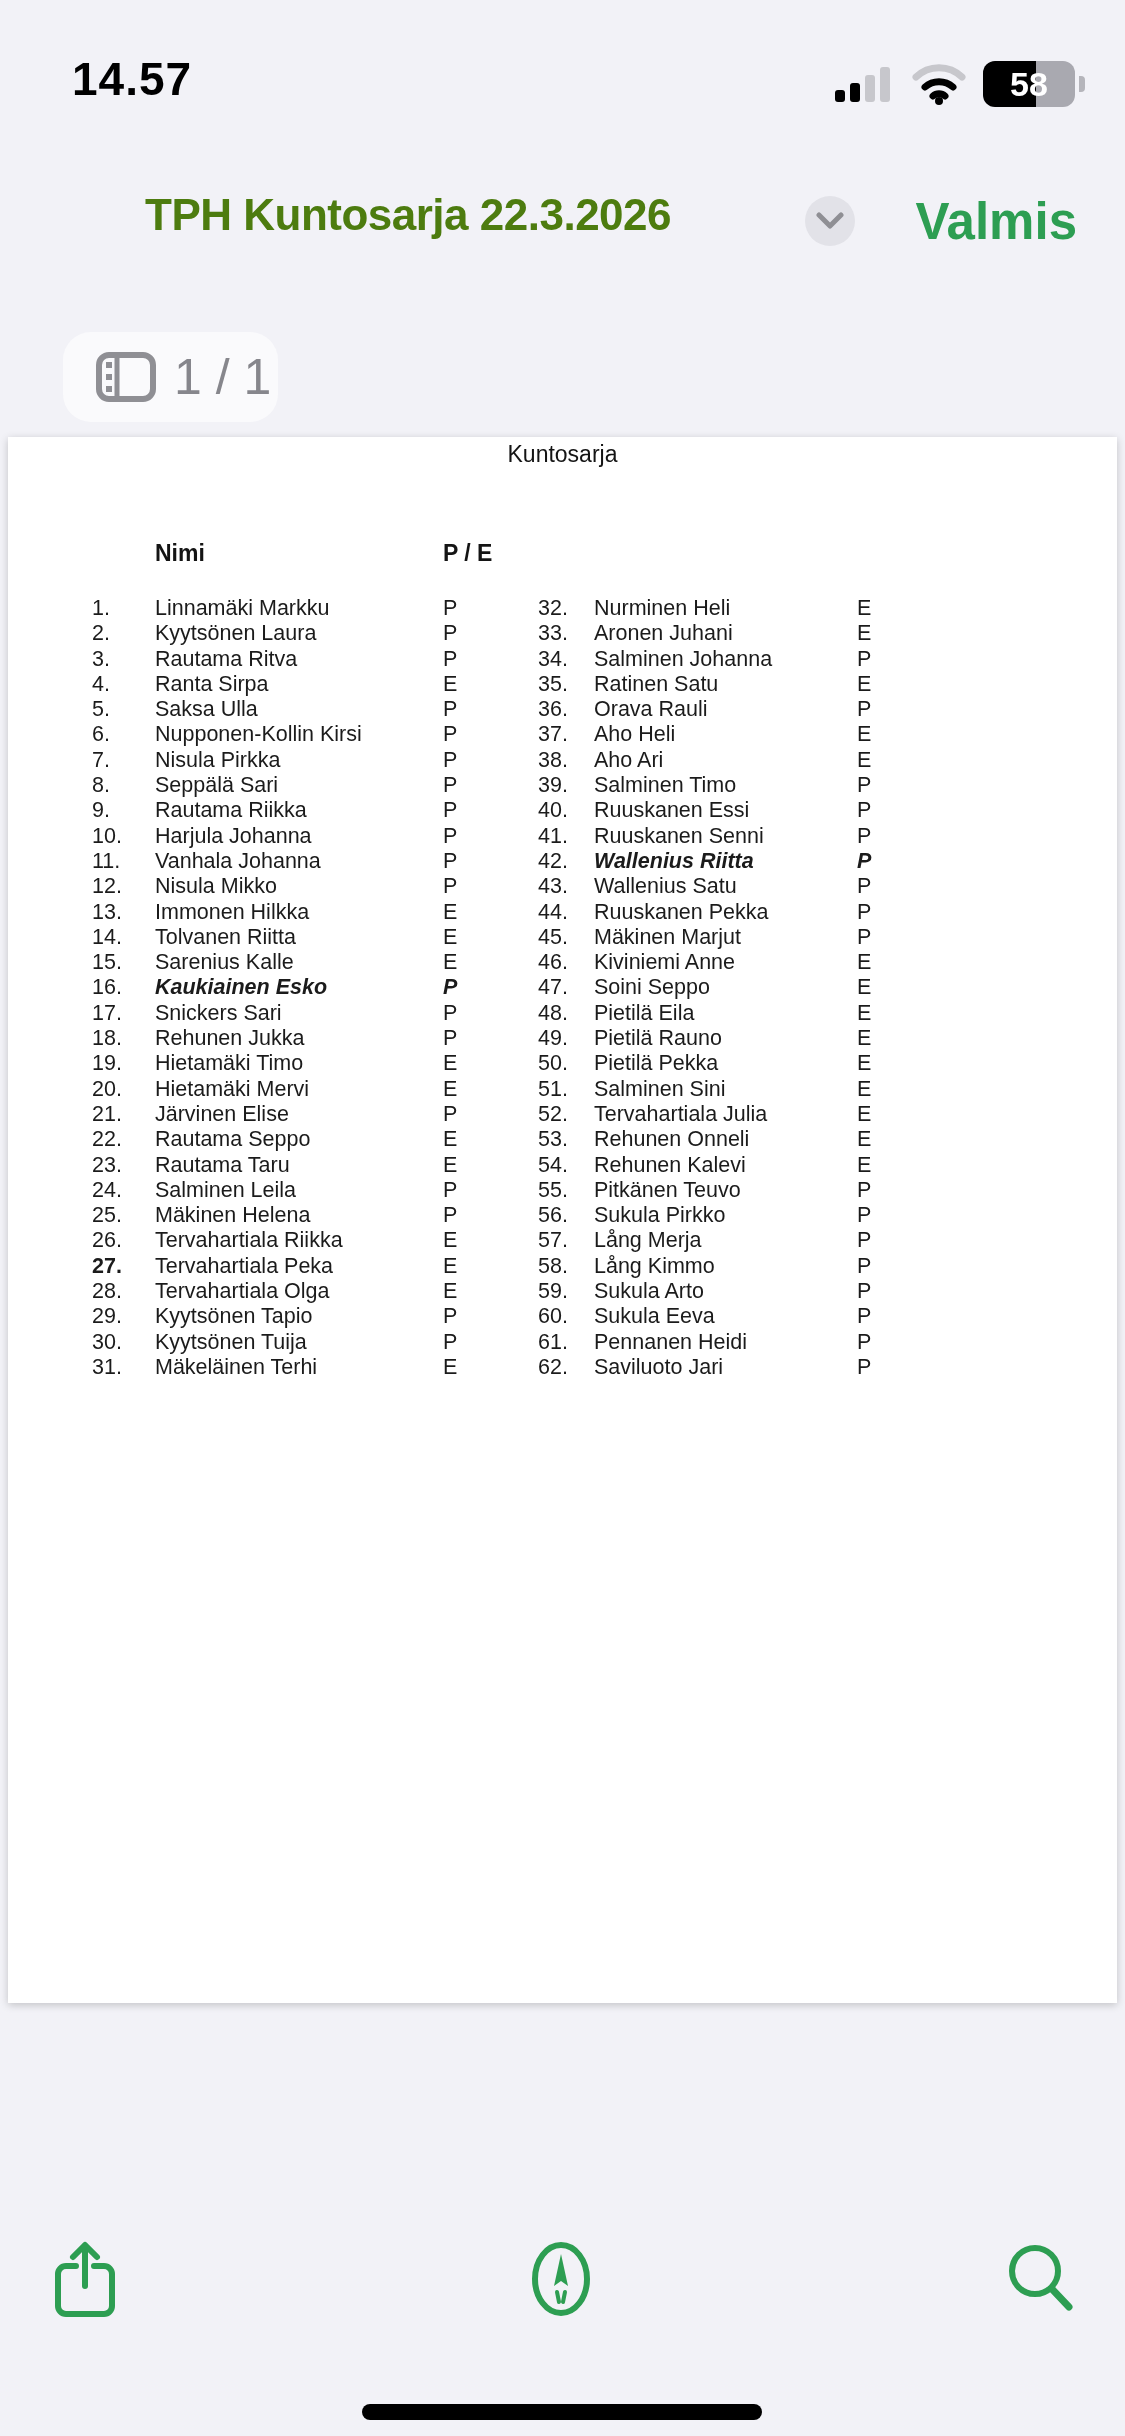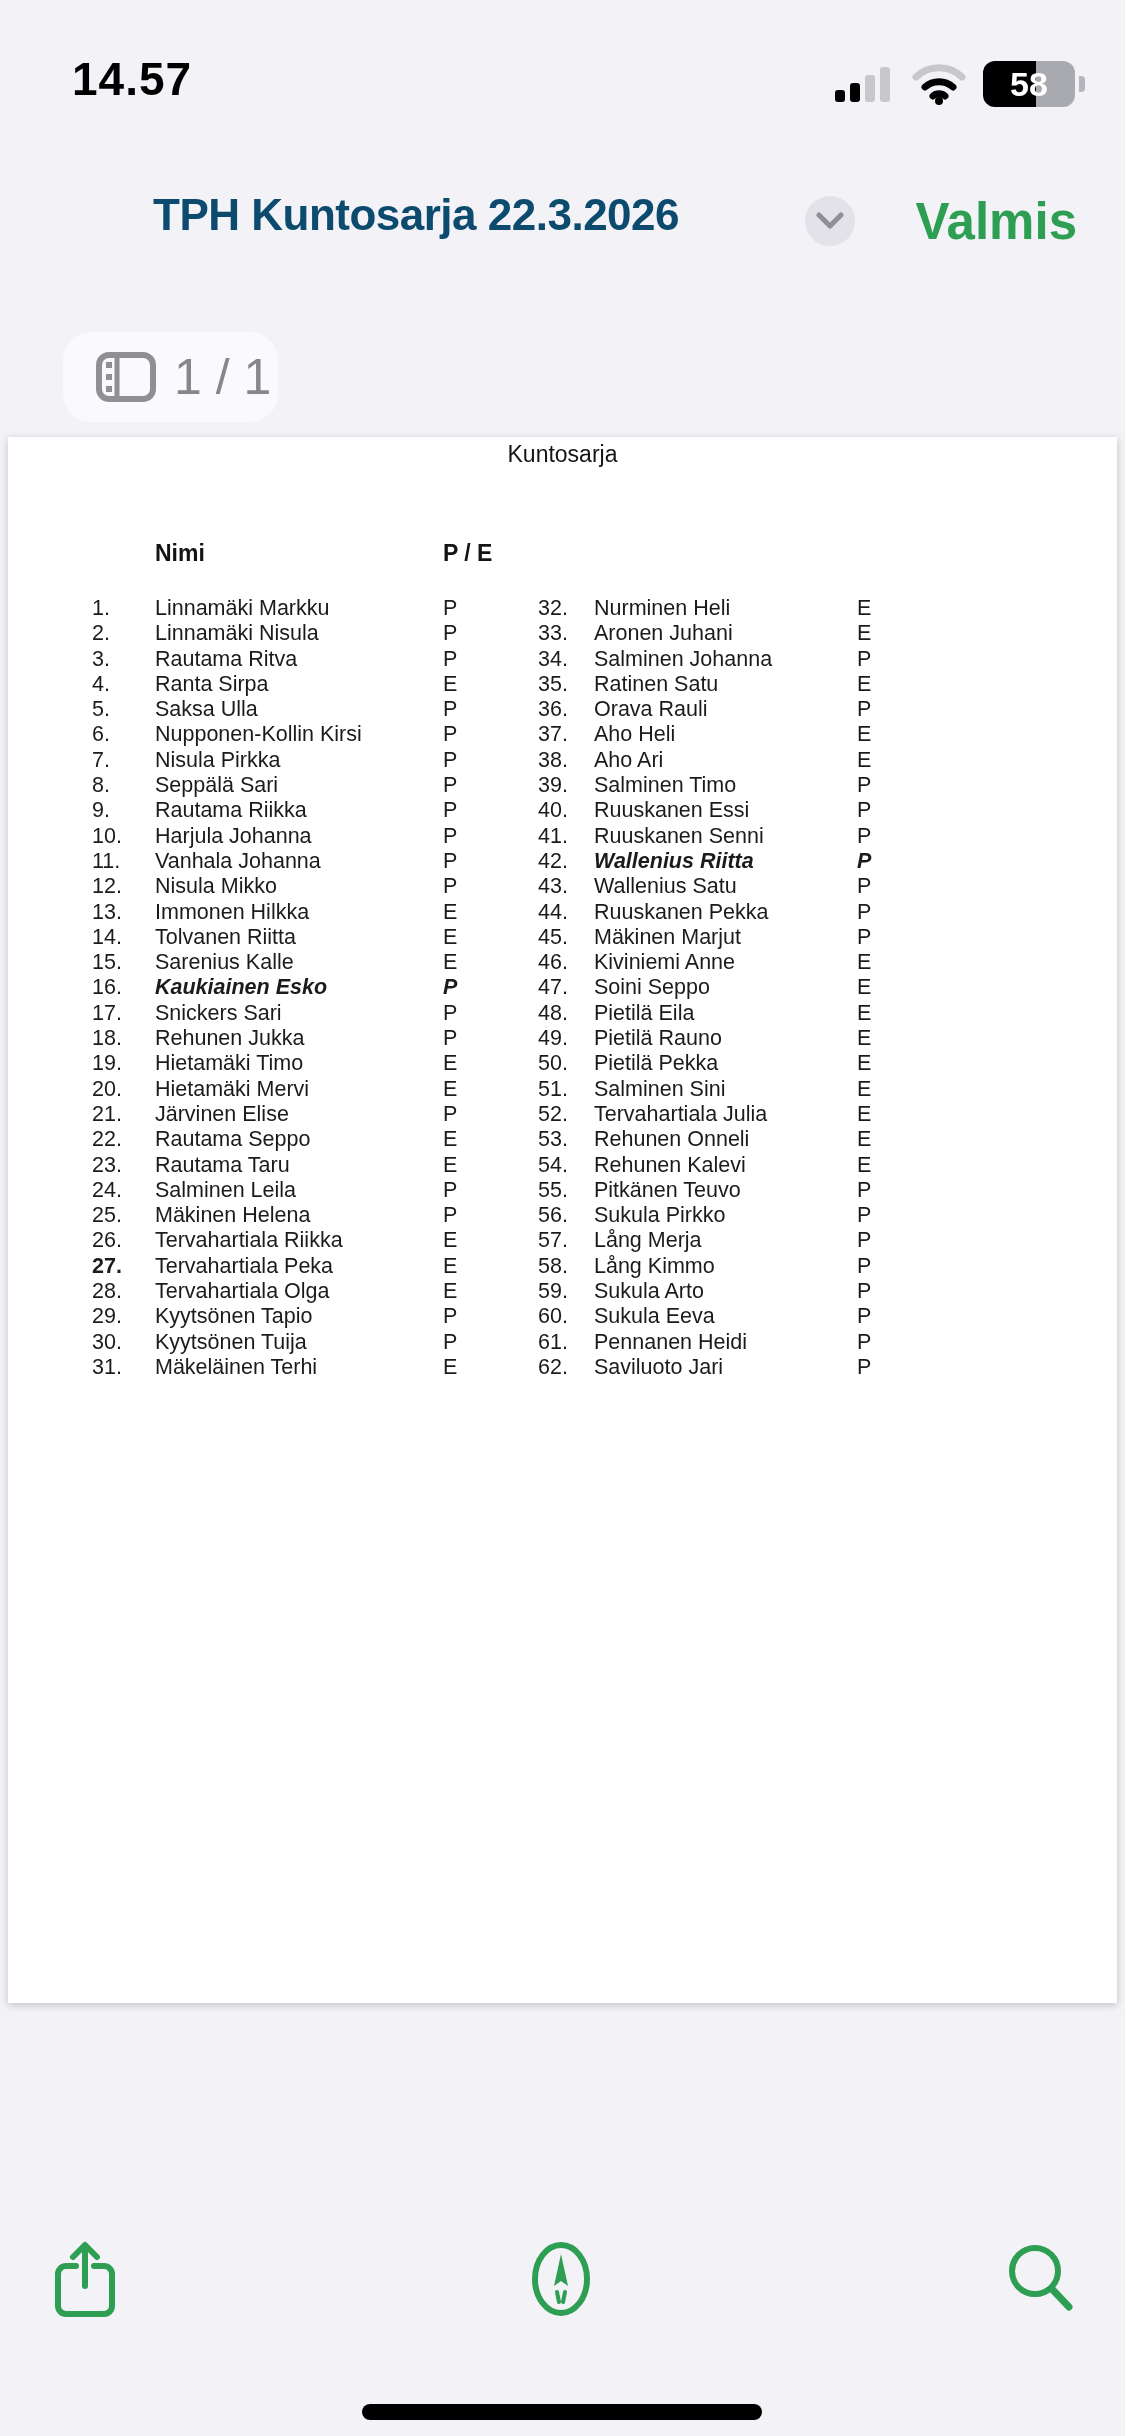--- a/index.html
+++ b/index.html
@@ -8,21 +8,21 @@
 
   
   .status-time { position:absolute; left:72px; top:52px; font-size:46px; font-weight:700; color:#000; letter-spacing:1px; }
   .status-icons { position:absolute; right:40px; top:62px; display:flex; align-items:center; gap:16px; height:44px; }
   .battery { position:relative; width:92px; height:46px; border-radius:12px; overflow:hidden;
              background:linear-gradient(to right,#000 0 58%, #a9a9b0 58%); display:flex; align-items:center; justify-content:center; }
   .battery span { color:#fff; font-size:34px; font-weight:700; letter-spacing:0; }
   .battery-nub { width:6px; height:16px; background:#b5b5bb; border-radius:0 4px 4px 0; margin-left:-12px; }
 
   
-  .nav-title { position:absolute; left:145px; top:190px; font-size:44px; font-weight:700; color:#0c4a6e; letter-spacing:-0.5px;margin-left:8px; }
+  .nav-title { position:absolute; left:145px; top:190px; font-size:44px; font-weight:700; color:#4d7c0f; letter-spacing:-0.5px; }
   .nav-chevron { position:absolute; left:805px; top:196px; width:50px; height:50px; border-radius:50%;
                  background:#e2e2e8; border:none; display:flex; align-items:center; justify-content:center; cursor:pointer; }
   .nav-done { position:absolute; right:48px; top:192px; background:none; border:none; font-size:51px; font-weight:600;
               font-family:"Liberation Sans", sans-serif; color:#2d9e52; cursor:pointer; }
 
   
   .page-pill { position:absolute; left:63px; top:332px; width:215px; height:90px; border-radius:28px;
                background:#fafafc; display:flex; align-items:center; padding-left:33px; gap:18px; cursor:pointer; }
   .page-pill-label { font-size:50px; color:#86868c; font-weight:500; white-space:nowrap; }
 
@@ -101,21 +101,21 @@
     <div class="hdr-nimi">Nimi</div>
     <div class="hdr-pe">P / E</div>
     <div class="col col-left">
         <div class="row">
           <span class="num">1.</span>
           <span class="nm">Linnamäki Markku</span>
           <span class="pe">P</span>
         </div>
         <div class="row">
           <span class="num">2.</span>
-          <span class="nm">Linnamäki Nisula</span>
+          <span class="nm">Kyytsönen Laura</span>
           <span class="pe">P</span>
         </div>
         <div class="row">
           <span class="num">3.</span>
           <span class="nm">Rautama Ritva</span>
           <span class="pe">P</span>
         </div>
         <div class="row">
           <span class="num">4.</span>
           <span class="nm">Ranta Sirpa</span>

